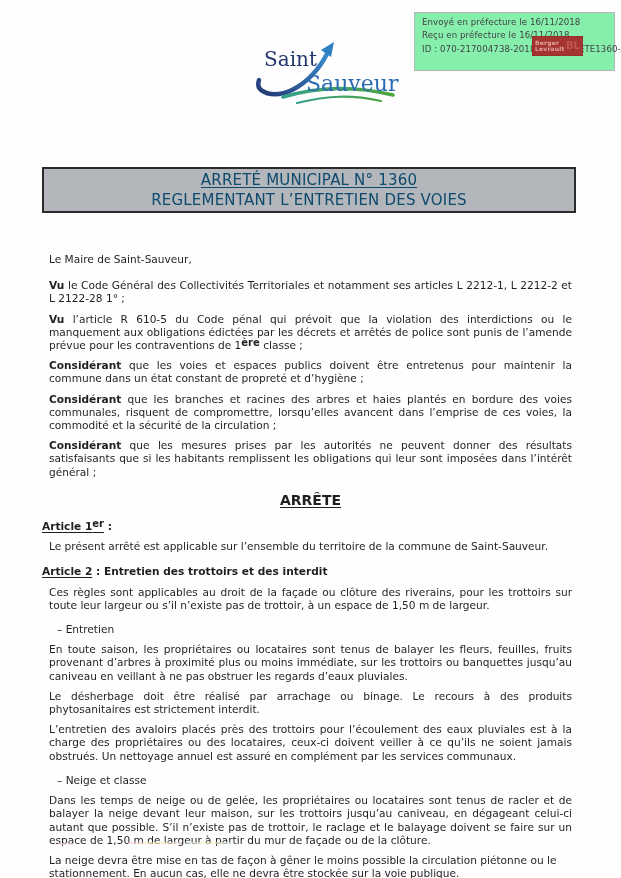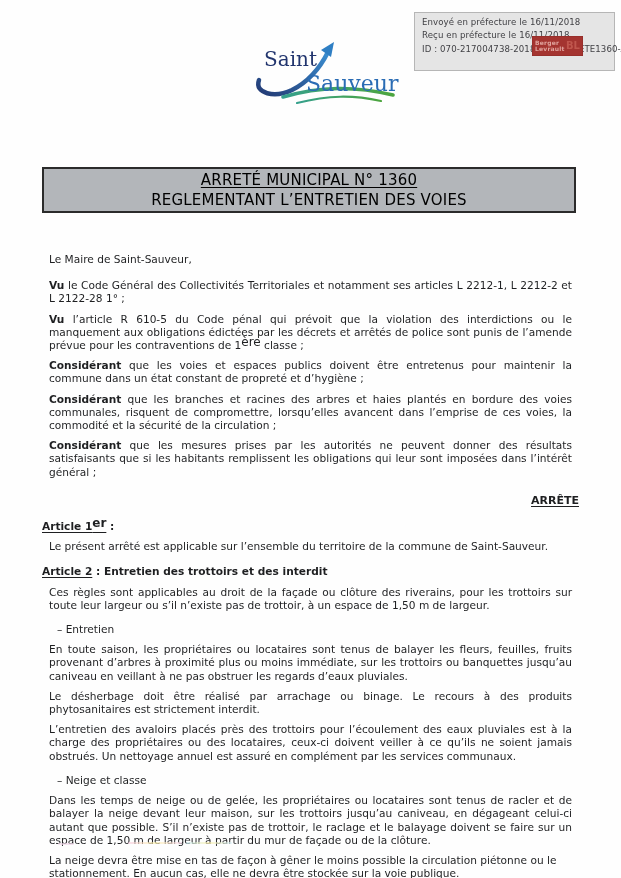--- a/index.html
+++ b/index.html
@@ -6,53 +6,53 @@
   .page {
     position:relative; width:621px; height:878px;
     background:#fefefe; overflow:hidden;
     font-family:"DejaVu Sans", sans-serif; color:#1e1f21;
   }
 
   
   .stamp-box {
     position:absolute; left:414px; top:12px; width:201px; height:59px;
     border:1px solid #b6b6b6; box-sizing:border-box; padding:3px 0 0 7px;
-    background:#e5e5e5;
+    background:#86efac;
   }
   .stamp-line { font-size:8.6px; line-height:13.4px; color:#414145; letter-spacing:0.1px; white-space:nowrap; }
   .red-stamp {
     position:absolute; left:117px; top:23px; width:51px; height:20px;
     background:#a43430; border-radius:0; display:flex; align-items:center;
     box-sizing:border-box; padding:2px 3px; box-shadow:0 0 0 0.5px #8c2a27 inset;
   }
   .red-stamp-text { display:flex; flex-direction:column; }
   .red-stamp-text span { font-size:6px; line-height:6.5px; color:#e0a49e; font-weight:bold; letter-spacing:0.2px; }
   .red-stamp-badge { margin-left:auto; font-size:10px; font-weight:bold; color:#c0564d; line-height:10px; }
 
   
   .logo { position:absolute; left:251px; top:40px; width:150px; height:68px; }
 
   
   .title-block {
     position:absolute; left:42px; top:167px; width:534px; height:46px;
     background:#b3b6ba; border:2px solid #2b2b2b; box-sizing:border-box;
     text-align:center; padding-top:2px;
   }
-  .title-line { font-size:15px; line-height:19.5px; color:#000000; letter-spacing:0.2px; }
+  .title-line { font-size:15px; line-height:19.5px; color:#0c4a6e; letter-spacing:0.2px; }
   .title-line.u { text-decoration:underline; text-underline-offset:2px; }
 
   
   .doc-body { position:absolute; left:42px; top:246px; width:537px; font-size:10.6px; line-height:13.2px; }
   .doc-body p { margin:7px; }
   .justify { text-align:justify; }
   .salutation { margin-bottom:13px !important; }
   .recital { margin-bottom:3.5px !important; }
   .recital b { font-weight:bold; }
-  sup { font-size:12px; line-height:0; vertical-align:baseline; position:relative; top:-3.5px; }
-  .decree-heading { text-align:right; font-weight:bold; font-size:11px; margin:15px 0 13px !important; }
+  sup { font-size:10px; line-height:0; vertical-align:baseline; position:relative; top:-3.5px;font-weight:bold; }
+  .decree-heading { text-align:center; font-weight:bold; font-size:14px; margin:15px 0 13px !important; }
   .u { text-decoration:underline; text-underline-offset:1.5px; }
   .article-heading { font-weight:bold; margin:12px 0 7px !important; }
   .sub-heading { padding-left:15px; margin:11px 0 7px !important; }
   .para { margin-bottom:7px !important; }
 
   
   .artifact { position:absolute; height:2px; border-radius:1px; opacity:0.65; }
   .artifact.a1 { left:58px;  top:843px; width:16px; background:#f0d6e8; }
   .artifact.a2 { left:128px; top:842px; width:54px; background:linear-gradient(90deg,#f6cbe2,#fdf2ae,#f8d8ee); }
   .artifact.a3 { left:186px; top:842px; width:46px; background:linear-gradient(90deg,#c9ecf5,#fdf2ae,#d7f0fa); }

